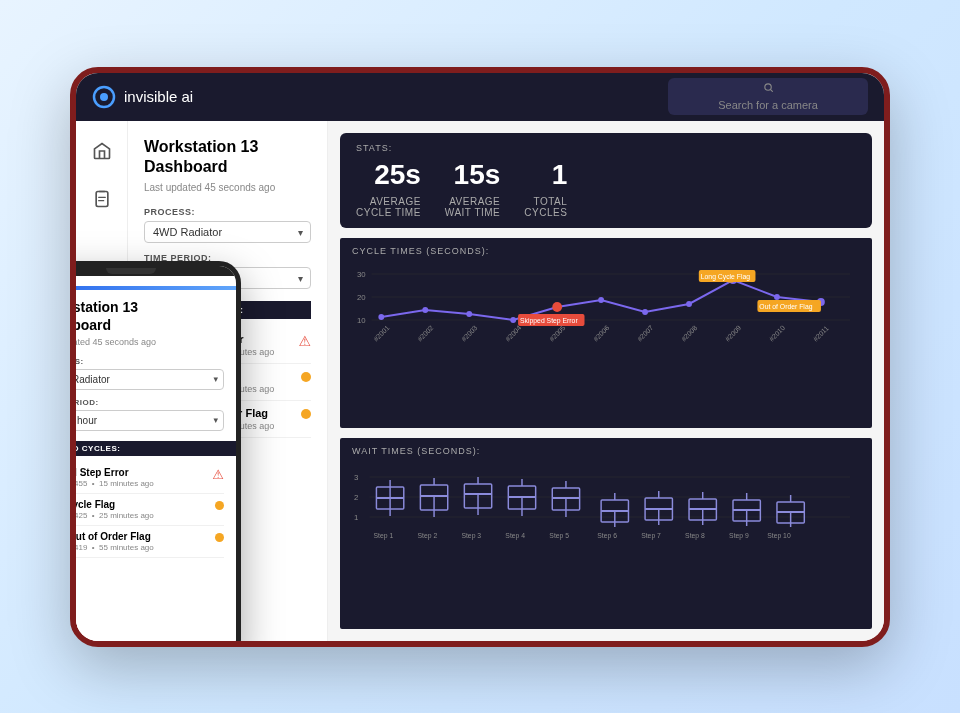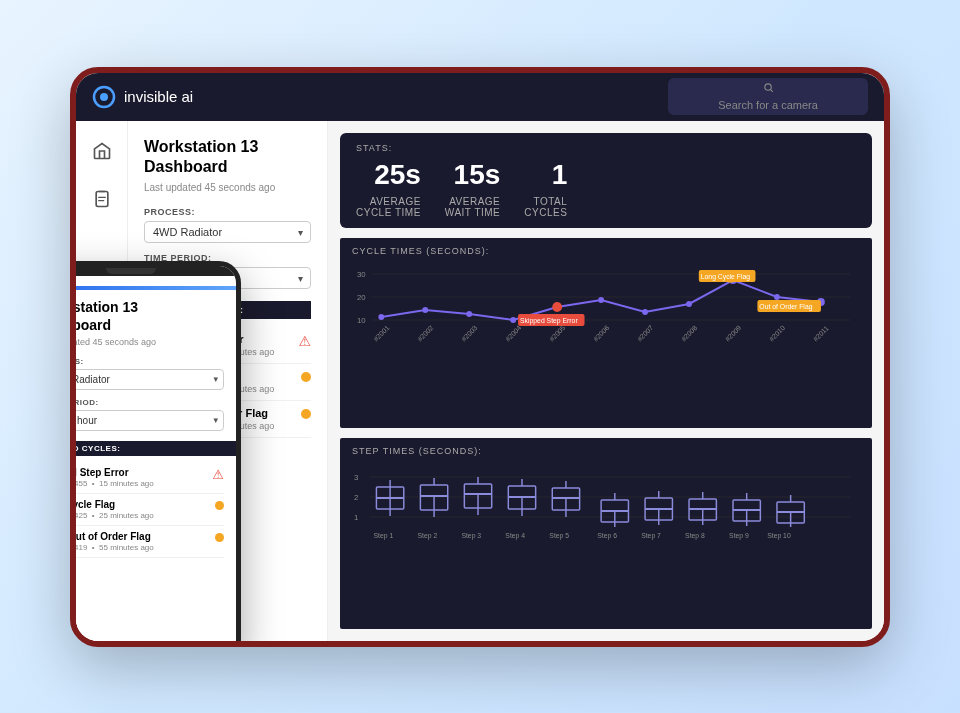--- a/index.html
+++ b/index.html
@@ -539,21 +539,21 @@
             <text x="295" y="80" fill="#888" font-size="7" transform="rotate(-45,295,80)">#2007</text>
             <text x="340" y="80" fill="#888" font-size="7" transform="rotate(-45,340,80)">#2008</text>
             <text x="385" y="80" fill="#888" font-size="7" transform="rotate(-45,385,80)">#2009</text>
             <text x="430" y="80" fill="#888" font-size="7" transform="rotate(-45,430,80)">#2010</text>
             <text x="475" y="80" fill="#888" font-size="7" transform="rotate(-45,475,80)">#2011</text>
           </svg>
         </div>
       </div>
 
       <div class="chart-card">
-        <div class="chart-title">STEP TIMES (SECONDS):</div>
+        <div class="chart-title">WAIT TIMES (SECONDS):</div>
         <div class="chart-area-step">
           <svg width="100%" height="80" viewBox="0 0 520 80" preserveAspectRatio="none">
 
             <text x="2" y="18" fill="#888" font-size="8">3</text>
             <text x="2" y="38" fill="#888" font-size="8">2</text>
             <text x="2" y="58" fill="#888" font-size="8">1</text>
 
             <line x1="18" y1="15" x2="510" y2="15" stroke="#333" stroke-width="0.5"></line>
             <line x1="18" y1="35" x2="510" y2="35" stroke="#333" stroke-width="0.5"></line>
             <line x1="18" y1="55" x2="510" y2="55" stroke="#333" stroke-width="0.5"></line>

